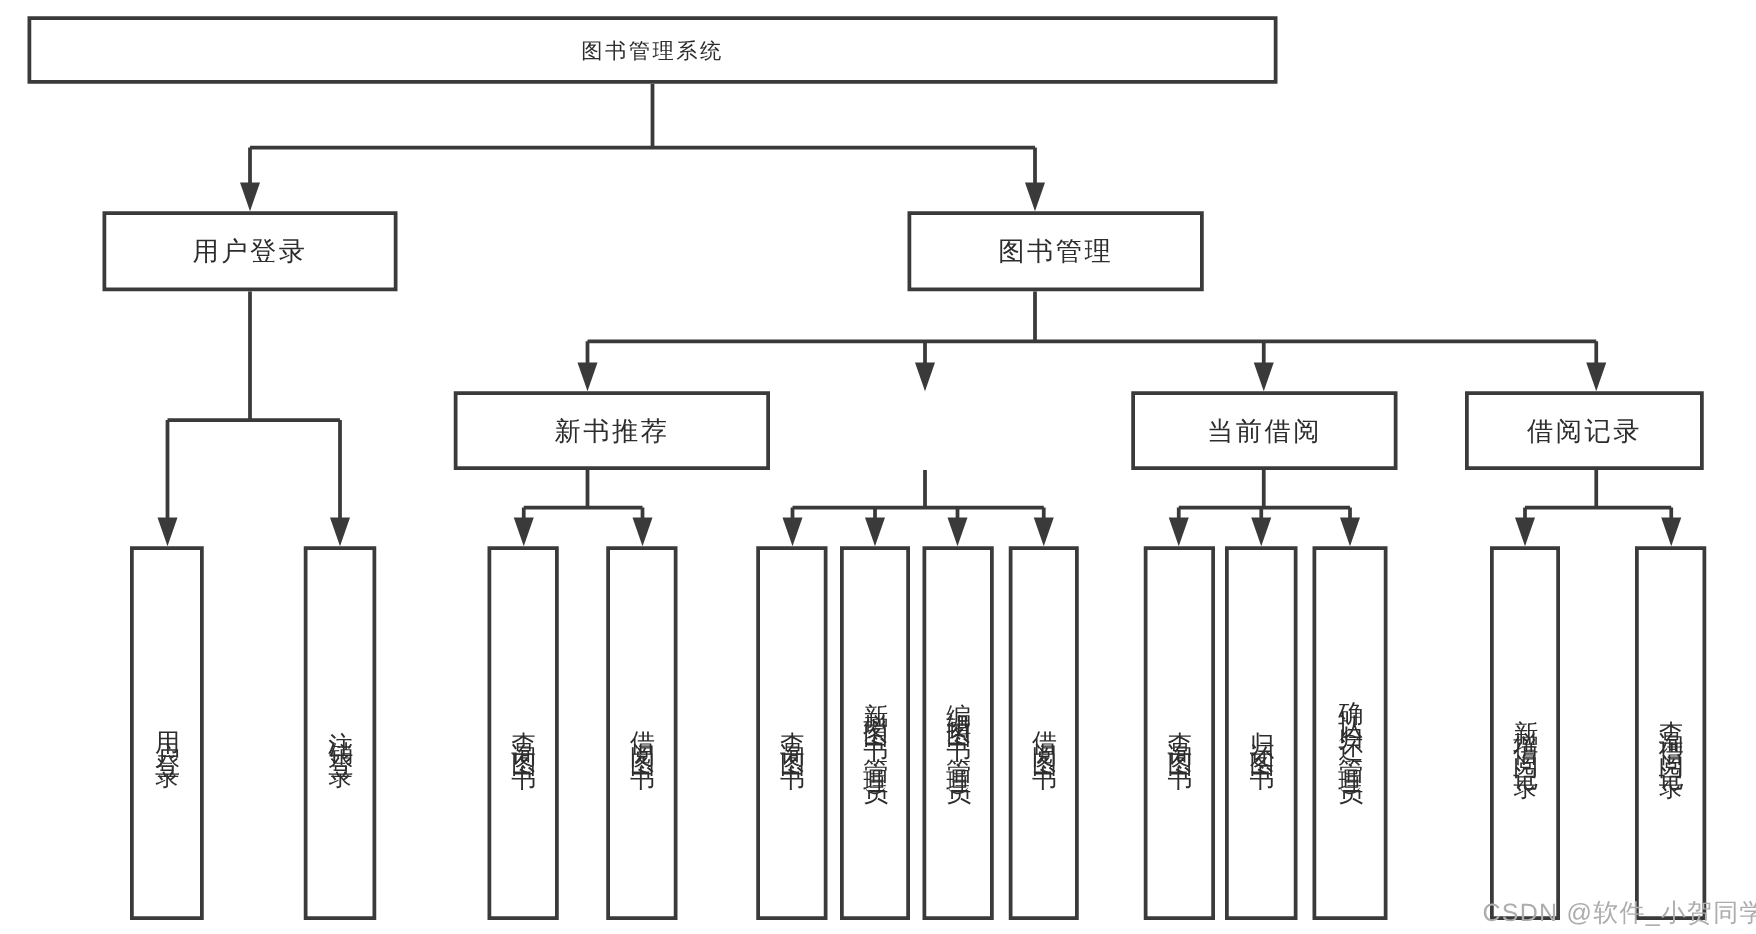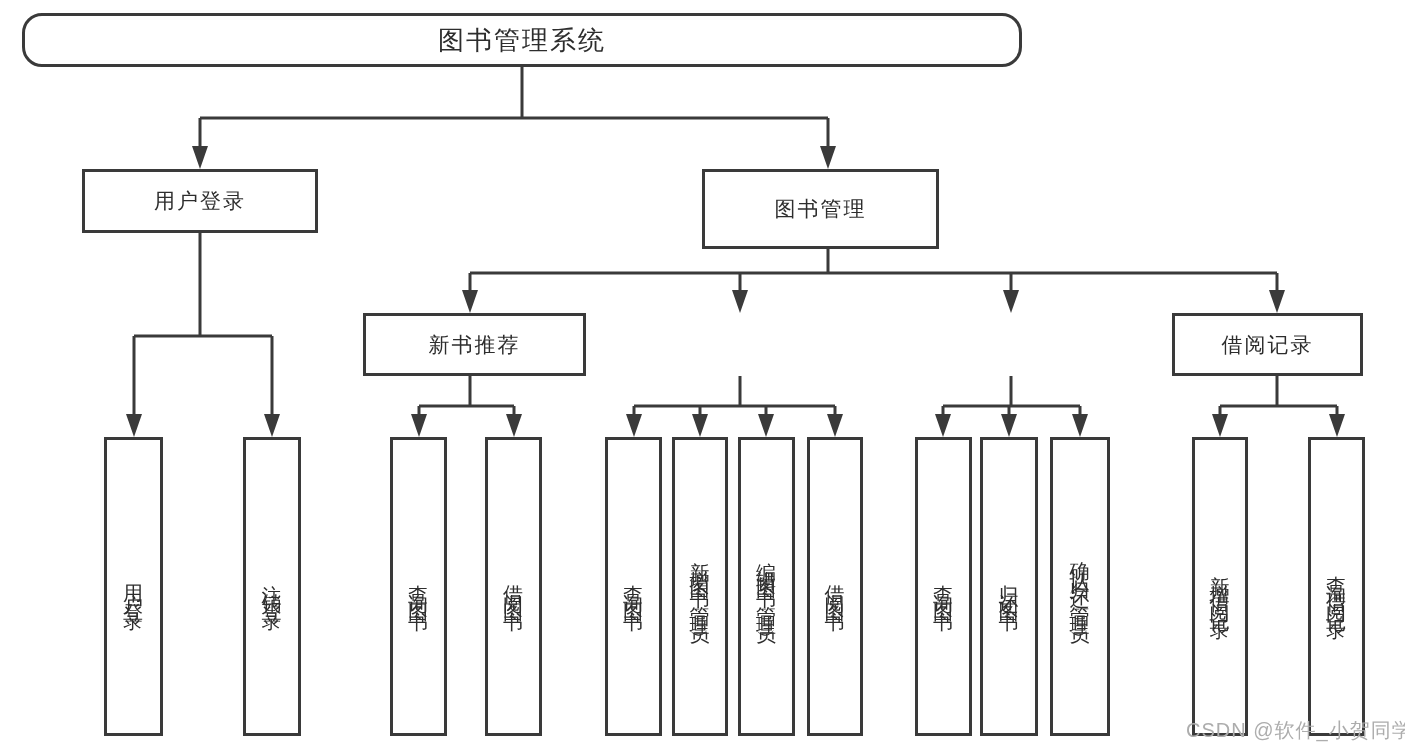--- a/index.html
+++ b/index.html
@@ -16,21 +16,21 @@
   .box{
     position:absolute;
     box-sizing:border-box;
     border:3px solid #3a3a3a;
     background:#ffffff;
     display:flex;align-items:center;justify-content:center;
     color:#2d2d2d;
     text-align:center;
   }
   .h-box{font-size:21px;letter-spacing:2px;white-space:nowrap;}
-  .root-box{font-size:26px;letter-spacing:2px;border-radius:20px;}
+  .root-box{font-size:17px;letter-spacing:2px;}
   .leaf{
     font-size:20px;
     writing-mode:vertical-rl;
     text-orientation:mixed;
     letter-spacing:9px;
     line-height:1;
   }
   .watermark{
     position:absolute;
     left:1186px;top:717px;
@@ -96,26 +96,29 @@
     </g>
   </svg>
 
   <div class="box root-box" style="left:22px;top:13px;width:1000px;height:54px">
     <span>图书管理系统</span>
   </div>
 
   <div class="box h-box" style="left:82px;top:169px;width:236px;height:64px">
     <span>用户登录</span>
   </div>
-  <div class="box h-box" style="left:702px;top:169px;width:237px;height:80px">
+  <div class="box h-box" style="left:726px;top:169px;width:237px;height:64px">
     <span>图书管理</span>
   </div>
 
-  <div class="box h-box" style="left:363px;top:313px;width:223px;height:63px">
+  <div class="box h-box" style="left:363px;top:313px;width:253px;height:63px">
     <span>新书推荐</span>
+  </div>
+  <div class="box h-box" style="left:905px;top:313px;width:213px;height:63px">
+    <span>当前借阅</span>
   </div>
   <div class="box h-box" style="left:1172px;top:313px;width:191px;height:63px">
     <span>借阅记录</span>
   </div>
 
   <div class="box leaf" style="left:104px;top:437px;width:59px;height:299px">
     <span>用户登录</span>
   </div>
   <div class="box leaf" style="left:243px;top:437px;width:58px;height:299px">
     <span>注销登录</span>

